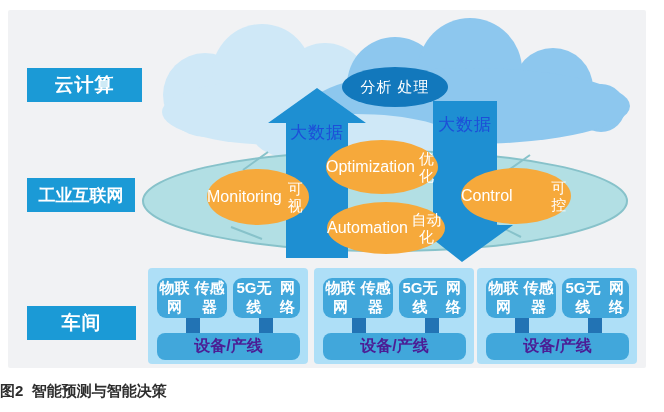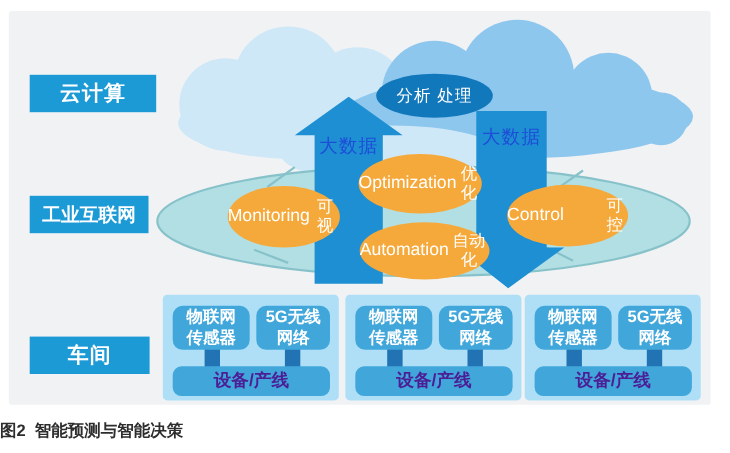--- a/index.html
+++ b/index.html
@@ -23,21 +23,21 @@
   .bubble{
     position:absolute;background:var(--bubble-orange);border-radius:50%;color:#fff;
     display:flex;align-items:center;justify-content:center;text-align:center;line-height:1.15;
   }
   .bubble .en{font-size:16px;}
   .bubble .zh{font-size:15px;}
   .panel{position:absolute;top:268px;width:160px;height:96px;background:var(--panel-bg);border-radius:4px;}
   .pbox{
     position:absolute;top:10px;height:40px;background:var(--panel-box);border-radius:9px;color:#fff;
     font-weight:bold;font-size:15px;line-height:19px;text-align:center;
-    display:flex;flex-direction:column;justify-content:center;
+    display:flex;flex-direction:row;justify-content:center;
   }
   .pbox.sensor{left:9px;width:70px;}
   .pbox.network{left:85px;width:67px;}
   .connector{position:absolute;top:49px;width:14px;height:19px;background:var(--connector);}
   .connector.c1{left:38px;}
   .connector.c2{left:111px;}
   .equip{
     position:absolute;left:9px;top:65px;width:143px;height:27px;background:var(--panel-box);border-radius:8px;
     color:#4c1d95;font-weight:bold;font-size:16px;display:flex;align-items:center;justify-content:center;
   }

